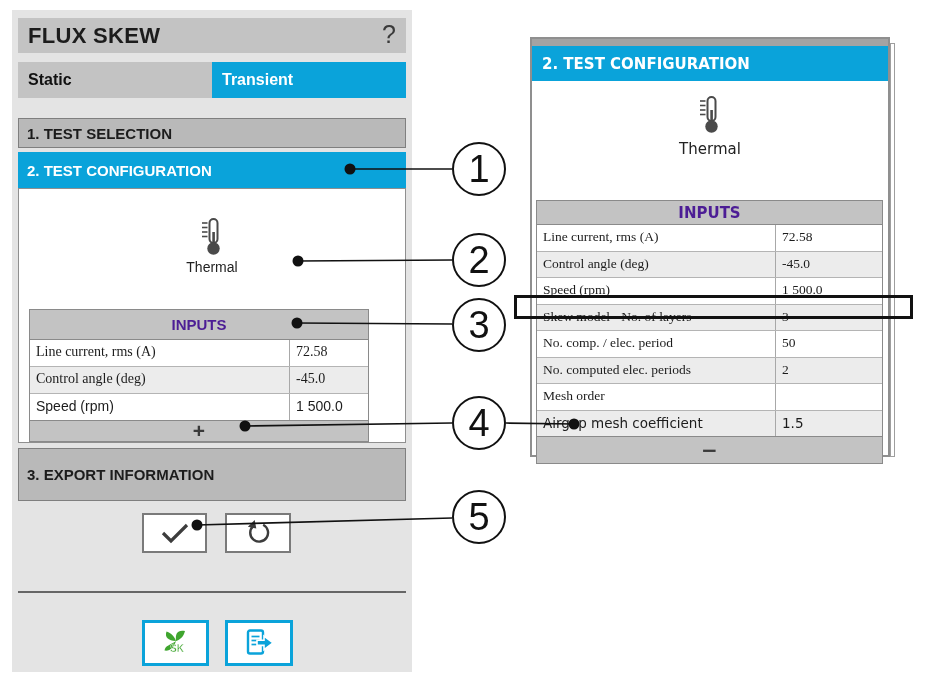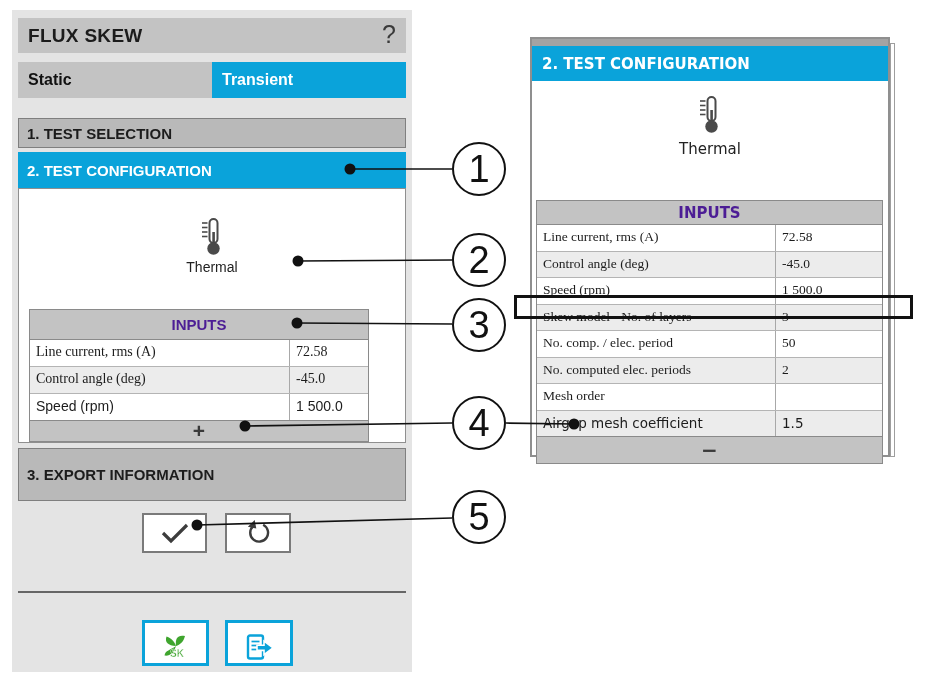--- a/index.html
+++ b/index.html
@@ -3,21 +3,21 @@
 <meta charset="utf-8">
 <style>
   html,body{margin:0;padding:0;background:#fff;}
   .page{position:relative;width:926px;height:684px;background:#fff;overflow:hidden;
         font-family:"Liberation Sans",sans-serif;color:#1c1c1c;}
 
   
   .left-panel{position:absolute;left:12px;top:10px;width:400px;height:662px;background:#E4E4E4;}
   .lp-header{position:absolute;left:6px;top:8px;width:388px;height:35px;background:#C3C3C3;
              display:flex;align-items:center;}
-  .lp-title{font-size:19px;font-weight:bold;padding-left:10px;letter-spacing:.3px;}
+  .lp-title{font-size:22px;font-weight:bold;padding-left:10px;letter-spacing:.3px;}
   .help{position:absolute;right:10px;top:2px;font-size:25px;font-weight:400;color:#3a3a3a;cursor:pointer;}
   .tab{position:absolute;height:36px;display:flex;align-items:center;font-size:16px;font-weight:bold;
        padding-left:10px;box-sizing:border-box;cursor:pointer;}
   .tab-static{left:6px;top:52px;width:194px;background:#C3C3C3;color:#111;}
   .tab-transient{left:200px;top:52px;width:194px;background:#0AA3DA;color:#fff;}
   .sec{position:absolute;left:6px;width:388px;box-sizing:border-box;display:flex;align-items:center;
        font-size:15px;font-weight:bold;padding-left:8px;cursor:pointer;}
   .sec1{top:108px;height:30px;background:#B9B9B9;border:1px solid #7F7F7F;}
   .sec2{top:142px;height:36px;background:#0AA3DA;color:#fff;border:1px solid #0AA3DA;}
   .sec3{top:438px;height:53px;background:#B9B9B9;border:1px solid #7F7F7F;}
@@ -37,21 +37,21 @@
   .tbl-left .lbl{width:260px;}
   .rowline{border-bottom:1px solid #B4B4B4;font-family:Liberation Serif, serif;}
   .alt{background:#ECECEC;}
   .tbl-plus{height:20px;background:#C3C3C3;border-top:1px solid #8A8A8A;display:flex;align-items:center;
             justify-content:center;font-size:21px;font-weight:bold;color:#3a3a3a;line-height:18px;cursor:pointer;}
 
   .btn{position:absolute;background:#fff;padding:0;display:flex;align-items:center;justify-content:center;cursor:pointer;}
   .check-btn{left:130px;top:503px;width:61px;height:36px;border:2px solid #7A7A7A;}
   .undo-btn{left:213px;top:503px;width:62px;height:36px;border:2px solid #7A7A7A;}
   .divider{position:absolute;left:6px;top:581px;width:388px;border-top:2px solid #666;}
-  .blue-btn{border:3px solid #0AA3DA;align-items:flex-end;}
+  .blue-btn{border:3px solid #0AA3DA;}
   .sk-btn{left:130px;top:610px;width:61px;height:40px;}
   .export-btn{left:213px;top:610px;width:62px;height:40px;}
 
   
   .right-panel{position:absolute;left:530px;top:37px;width:360px;height:420px;background:#fff;
                border:2px solid #8F8F8F;box-sizing:border-box;
                font-family:"DejaVu Sans",sans-serif;}
   .rp-sliver{position:absolute;left:0;top:0;width:100%;height:7px;background:#A3A3A3;border-bottom:1px solid #6f6f6f;}
   .rp-header{position:absolute;left:0;top:7px;width:100%;height:35px;background:#0AA3DA;color:#fff;
              display:flex;align-items:center;font-size:15px;font-weight:bold;padding-left:10px;

